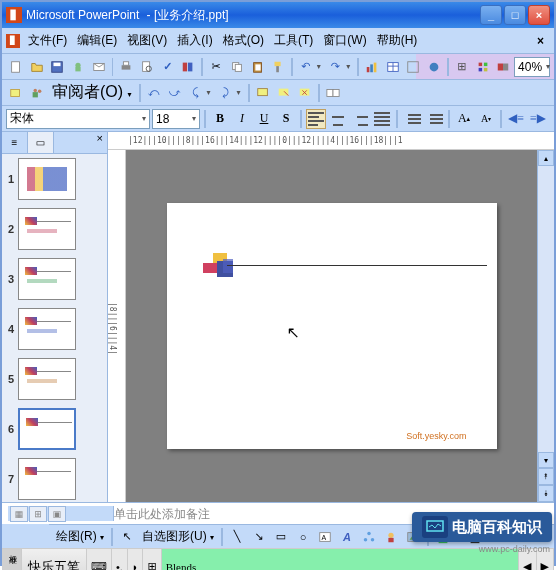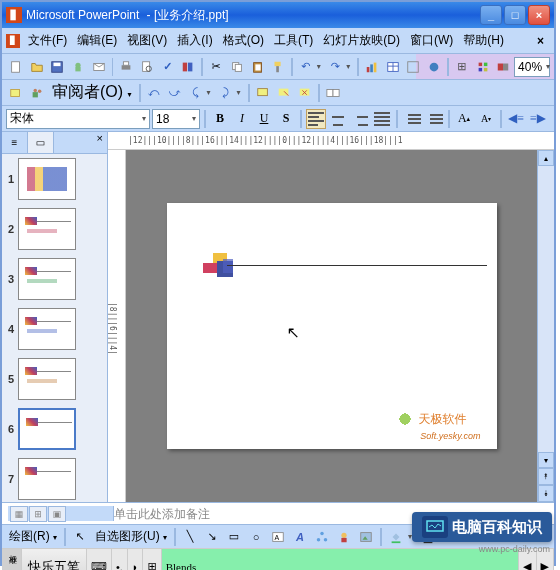--- a/index.html
+++ b/index.html
@@ -66,21 +66,21 @@
 .cursor-arrow { position: absolute; top: 120px; left: 120px; font-size: 16px; color: #000; }
 
 .scroll-v { width: 17px; background: #d8e4f8; border-left: 1px solid #9ab8e0; display: flex; flex-direction: column; }
 .scroll-btn { height: 16px; background: #c3daf9; border: 1px solid #9ab8e0; display: flex; align-items: center; justify-content: center; font-size: 8px; cursor: pointer; }
 .scroll-track { flex: 1; }
 
 .notes-area { height: 22px; border-top: 1px solid #9ab8e0; background: #fff; padding: 3px 6px; font-size: 12px; color: #888; display: flex; }
 .view-btns { width: 106px; background: #c3daf9; border-right: 1px solid #9ab8e0; display: flex; align-items: center; gap: 1px; padding: 0 2px; }
 .vbtn { width: 18px; height: 16px; border: 1px solid #9ab8e0; background: #e8eef8; font-size: 9px; display: flex; align-items: center; justify-content: center; cursor: pointer; }
 
-.draw-bar { height: 24px; background: #c3daf9; border-top: 1px solid #9ab8e0; display: flex; align-items: center; padding: 0 4px; gap: 2px; font-size: 12px; }
+.draw-bar { height: 24px; background: #c3daf9; border-top: 1px solid #9ab8e0; display: flex; align-items: center; padding: 0 4px; gap: 2px; font-size: 12px; margin-left: 47px; }
 .draw-label { padding: 0 3px; cursor: pointer; }
 
 .ime-bar { height: 36px; background: #e8e8e8; border-top: 1px solid #ccc; display: flex; align-items: center; font-size: 11px; }
 .ime-seg { padding: 0 4px; border-right: 1px solid #ccc; height: 100%; display: flex; align-items: center; }
 .ime-name { background: linear-gradient(to bottom, #f0f0f0, #d8d8d8); font-family: "KaiTi", serif; font-size: 13px; padding: 0 6px; }
 .ime-blends { flex: 1; text-align: center; font-family: "Times New Roman", serif; background: #86efac; }
 
 .footer-badge { position: absolute; bottom: 28px; right: 8px; display: flex; align-items: center; gap: 4px; background: #2a5a9a; color: #fff; padding: 4px 10px; border-radius: 4px; font-size: 15px; font-weight: bold; box-shadow: 0 2px 4px rgba(0,0,0,.3); }
 .footer-badge .fico { width: 26px; height: 22px; background: #1a4080; border-radius: 3px; display: flex; align-items: center; justify-content: center; }
 .footer-badge .sub2 { position: absolute; bottom: -12px; right: 2px; font-size: 9px; color: #888; font-weight: normal; margin-top: 12px; }
@@ -105,21 +105,20 @@
   </div>
 
   <div class="menubar">
     <span>▊</span>
     <span class="menu-item">文件(F)</span>
     <span class="menu-item">编辑(E)</span>
     <span class="menu-item">视图(V)</span>
     <span class="menu-item">插入(I)</span>
     <span class="menu-item">格式(O)</span>
     <span class="menu-item">工具(T)</span>
-    <span class="menu-item">幻灯片放映(D)</span>
     <span class="menu-item">窗口(W)</span>
     <span class="menu-item">帮助(H)</span>
     <span class="menu-close">×</span>
   </div>
 
   <div class="toolbar bg2">
     <span class="tbtn">
         <svg viewBox="0 0 16 16">
           <rect x="3" y="2" width="9" height="12" fill="#fff" stroke="#888"></rect>
         </svg>
@@ -428,25 +427,21 @@
         <div class="canvas">
           <div class="slide">
             <svg class="slide-deco" width="50" height="36">
               <rect x="16" y="4" width="14" height="14" fill="#f0c040"></rect>
               <rect x="6" y="14" width="18" height="10" fill="#d04060"></rect>
               <rect x="20" y="12" width="16" height="16" fill="#4050a0"></rect>
               <rect x="26" y="10" width="10" height="14" fill="#5060c0" opacity="0.7"></rect>
             </svg>
             <div class="slide-line"></div>
             <div class="cursor-arrow">↖</div>
-            <div class="watermark">
-              <span class="logo"></span>
-              <span>天极软件</span>
-            </div>
-            <div class="sub" style="position:absolute;bottom:8px;right:16px;font-size:9px;color:#d07020;font-style:italic;">Soft.yesky.com</div>
+            <div class="sub" style="position:absolute;bottom:8px;right:30px;font-size:9px;color:#d07020;">Soft.yesky.com</div>
           </div>
         </div>
         <div class="scroll-v">
           <div class="scroll-btn">▴</div>
           <div class="scroll-track"></div>
           <div class="scroll-btn">▾</div>
           <div class="scroll-btn" style="height:17px;">⯭</div>
           <div class="scroll-btn" style="height:17px;">⯯</div>
         </div>
       </div>

